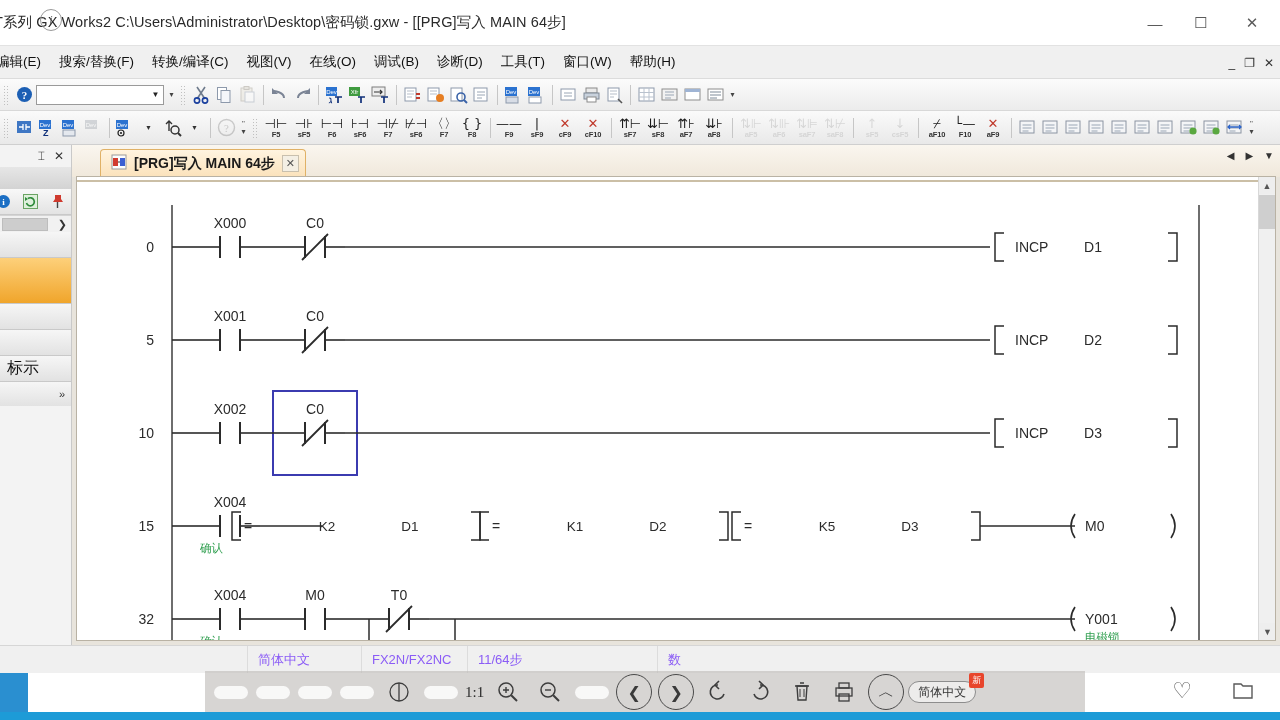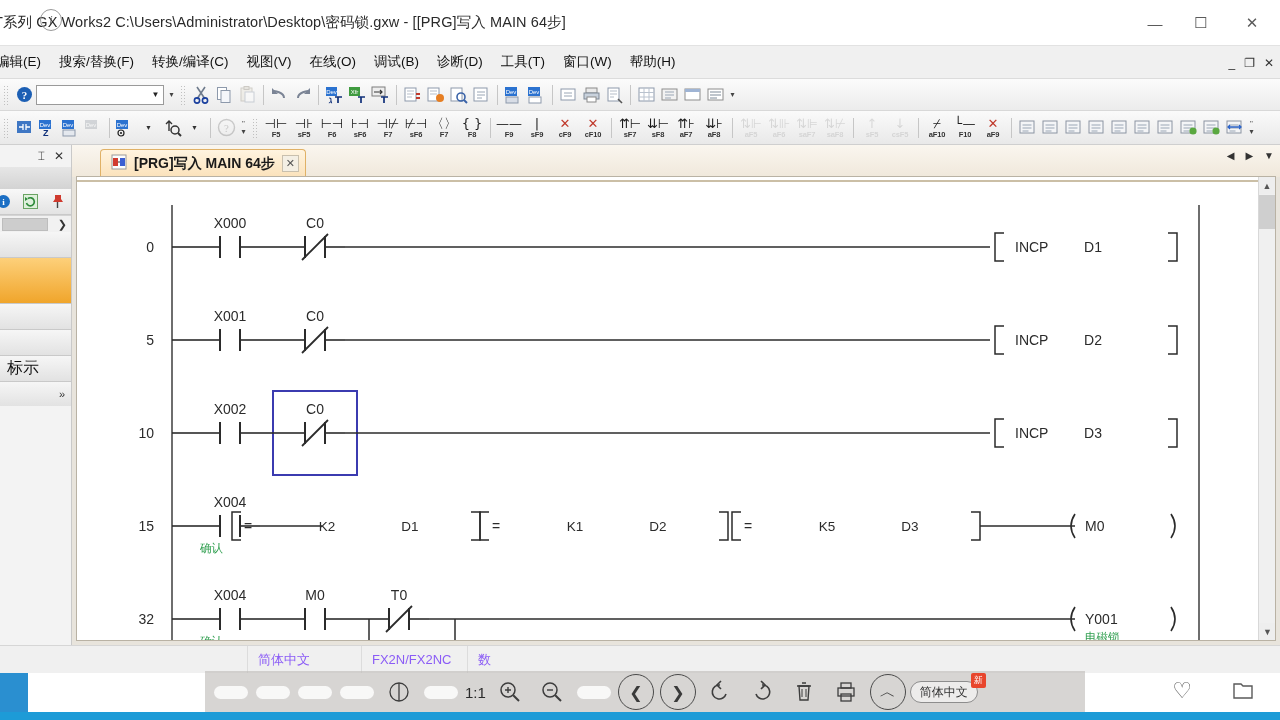--- a/index.html
+++ b/index.html
@@ -152,21 +152,21 @@
                 border:1px solid #9a9a9a; border-radius:50%; display:flex;
                 align-items:center;justify-content:center;font-size:12px;color:#666;
                 font-family:"Liberation Serif",serif; font-style:italic;}
   #overlay{
     position:absolute; left:205px; top:671px; width:880px; height:42px;
     background:rgba(190,188,184,.62);
     display:flex; align-items:center; gap:2px; padding:0 6px;
   }
   #overlay .ob{ width:40px;height:30px;display:flex;align-items:center;justify-content:center;}
   #overlay .pill{ width:34px;height:13px;border-radius:7px;background:rgba(255,255,255,.82);}
-  #overlay .ratio{ font-size:15px;color:#2b2b2b;font-family:Liberation Sans, sans-serif;
+  #overlay .ratio{ font-size:15px;color:#2b2b2b;font-family:Liberation Serif, serif;
                    padding:0 2px;}
   #overlay .bigcirc{ width:36px;height:36px;border:1.5px solid #4a4a4a;border-radius:50%;
                      display:flex;align-items:center;justify-content:center;color:#3a3a3a;
                      font-size:16px;}
   #overlay .chip{ height:22px;border:1px solid #8d8d8d;border-radius:11px;
                   background:rgba(255,255,255,.55); display:flex;align-items:center;
                   padding:0 9px;font-size:12px;color:#333;position:relative;}
   #overlay .chip .new{ position:absolute; right:-9px; top:-9px; background:#e8452c;
                        color:#fff;font-size:9px;padding:1px 3px;border-radius:2px;}
   #viewer-right{ position:absolute; right:26px; top:678px; display:flex; gap:40px; align-items:center;}
@@ -818,20 +818,21 @@
       <div class="sb-thumb"></div>
       <div class="sb-arr bot">▼</div>
     </div>
   </div>
 </div>
 
 <div id="statusbar">
   <span class="cell" style="width:248px"></span>
   <span class="cell" style="width:114px">简体中文</span>
   <span class="cell" style="width:106px">FX2N/FX2NC</span>
+  <span class="cell" style="width:190px">11/64步</span>
   <span class="cell" style="border-right:none">数</span>
 </div>
 
 <div id="viewerbar">
   <div id="viewer-left"></div>
   <div id="viewer-strip"></div>
 </div>
 <div id="info-circle">i</div>
 
 <div id="overlay">

